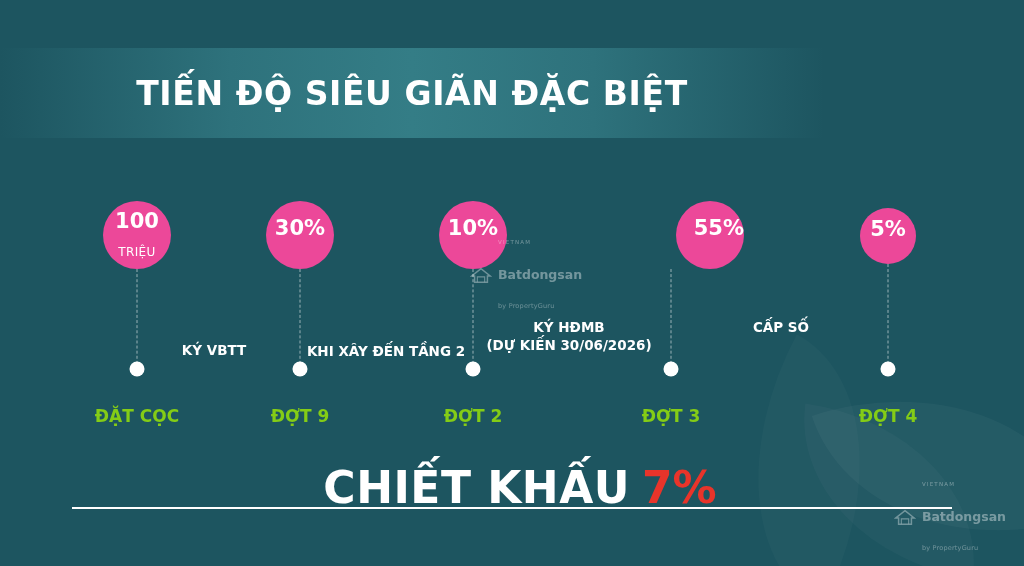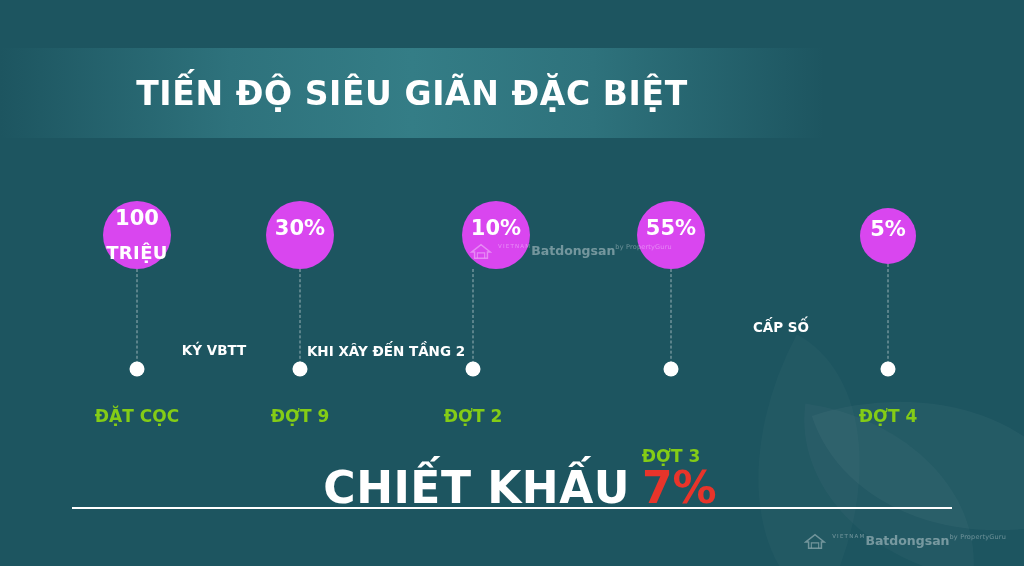--- a/index.html
+++ b/index.html
@@ -52,30 +52,30 @@
   #axis-line {
     position: absolute;
     left: 72px; top: 369px;
     width: 880px; height: 2px;
     background: #ffffff;
   }
   .bubble {
     position: absolute;
     transform: translateX(-50%);
     border-radius: 50%;
-    background: #d946ef;
+    background: #ec4899;
     color: #ffffff;
     display: flex;
     flex-direction: column;
     align-items: center;
     justify-content: center;
     line-height: 1.1;
   }
   .bubble .b-main { font-size: 21px; font-weight: bold; }
-  .bubble .b-sub { font-size: 18px; font-weight: bold; letter-spacing: 0.4px; margin-top: 13px; }
+  .bubble .b-sub { font-size: 12px; font-weight: normal; letter-spacing: 0.4px; margin-top: 13px; }
   .dashed {
     position: absolute;
     transform: translateX(-50%);
     width: 0;
     border-left: 1px dashed rgba(255,255,255,0.55);
   }
   .dot {
     position: absolute;
     transform: translate(-50%, -50%);
     width: 15px; height: 15px;
@@ -126,21 +126,21 @@
   
   .watermark {
     position: absolute;
     display: flex;
     align-items: center;
     gap: 6px;
     opacity: 0.45;
     pointer-events: none;
   }
   .watermark .wm-logo { width: 22px; height: 22px; }
-  .watermark .wm-text-wrap { display: flex; flex-direction: row; line-height: 1.05; }
+  .watermark .wm-text-wrap { display: flex; flex-direction: column; line-height: 1.05; gap: 22px; }
   .watermark .wm-top { font-size: 5.5px; color: rgba(255,255,255,0.8); letter-spacing: 1.2px; }
   .watermark .wm-name { font-size: 12.5px; color: rgba(255,255,255,0.85); font-weight: bold; }
   .watermark .wm-sub { font-size: 6.5px; color: rgba(255,255,255,0.75); letter-spacing: 0.2px; }
   #wm-center { left: 470px; top: 240px; }
   #wm-corner { right: 18px; bottom: 14px; }
 </style>
 </head>
 <body>
 
 <div id="page">
@@ -166,49 +166,53 @@
     <div class="stage-label" style="left:137px; top:268px;">ĐẶT CỌC</div>
 
     <div class="bubble" style="left:300px; top:63px; width:68px; height:68px;">
       <span class="b-main">30%</span>
       <span class="b-sub"></span>
     </div>
     <div class="dashed" style="left:300px; top:131px; height:100px;"></div>
     <div class="dot" style="left:300px; top:231px;"></div>
     <div class="stage-label" style="left:300px; top:268px;">ĐỢT 9</div>
 
-    <div class="bubble" style="left:496px; top:63px; width:68px; height:68px;">
+    <div class="bubble" style="left:473px; top:63px; width:68px; height:68px;">
       <span class="b-main">10%</span>
       <span class="b-sub"></span>
     </div>
     <div class="dashed" style="left:473px; top:131px; height:100px;"></div>
     <div class="dot" style="left:473px; top:231px;"></div>
     <div class="stage-label" style="left:473px; top:268px;">ĐỢT 2</div>
 
-    <div class="bubble" style="left:671px; top:63px; width:68px; height:68px;">
+    <div class="bubble" style="left:710px; top:63px; width:68px; height:68px;align-items:flex-end;">
       <span class="b-main">55%</span>
       <span class="b-sub"></span>
     </div>
     <div class="dashed" style="left:671px; top:131px; height:100px;"></div>
     <div class="dot" style="left:671px; top:231px;"></div>
-    <div class="stage-label" style="left:671px; top:268px;margin-top:40px;">ĐỢT 3</div>
+    <div class="stage-label" style="left:671px; top:268px;">ĐỢT 3</div>
 
     <div class="bubble" style="left:888px; top:70px; width:56px; height:56px;">
       <span class="b-main">5%</span>
       <span class="b-sub"></span>
     </div>
     <div class="dashed" style="left:888px; top:126px; height:105px;"></div>
     <div class="dot" style="left:888px; top:231px;"></div>
     <div class="stage-label" style="left:888px; top:268px;">ĐỢT 4</div>
 
     <div class="segment-label" style="left:214px; top:203px;">
       <div>KÝ VBTT</div>
     </div>
     <div class="segment-label" style="left:386px; top:204px;">
       <div>KHI XÂY ĐẾN TẦNG 2</div>
+    </div>
+    <div class="segment-label" style="left:569px; top:180px;">
+      <div>KÝ HĐMB</div>
+      <div>(DỰ KIẾN 30/06/2026)</div>
     </div>
     <div class="segment-label" style="left:781px; top:180px;">
       <div>CẤP SỐ</div>
     </div>
 
   </div>
 
   <div id="footer">
     <span id="footer-text">CHIẾT KHẤU</span><span id="footer-discount">7%</span>
   </div>

